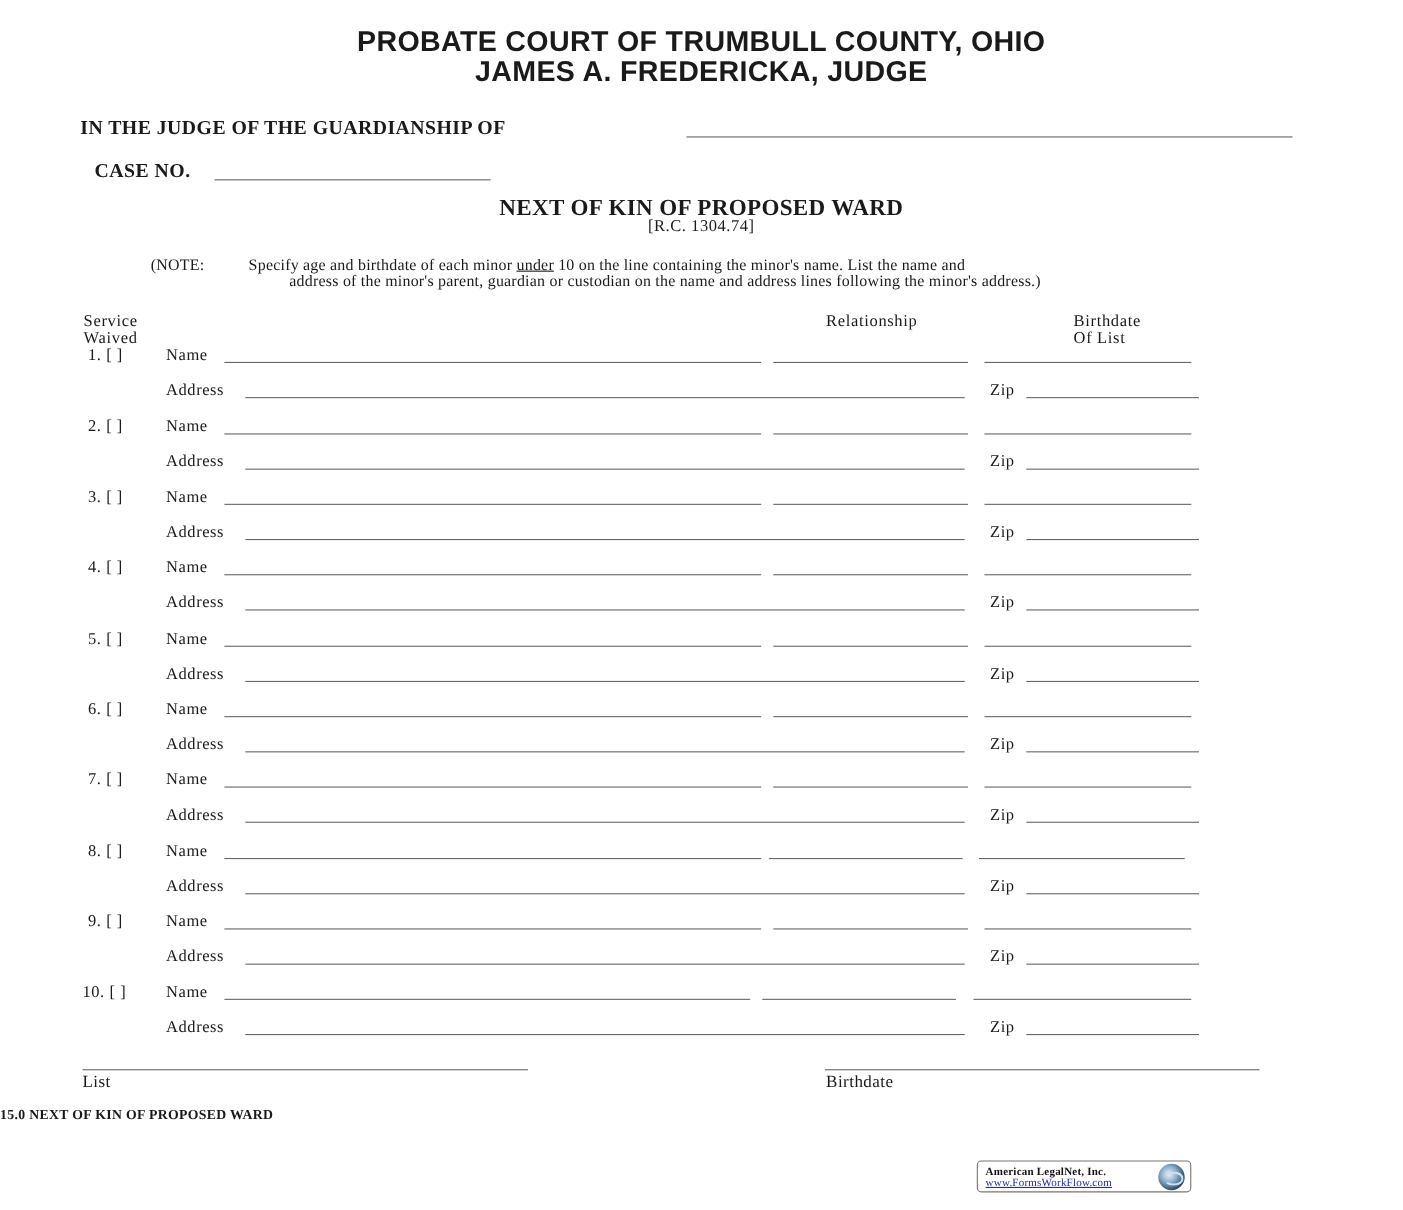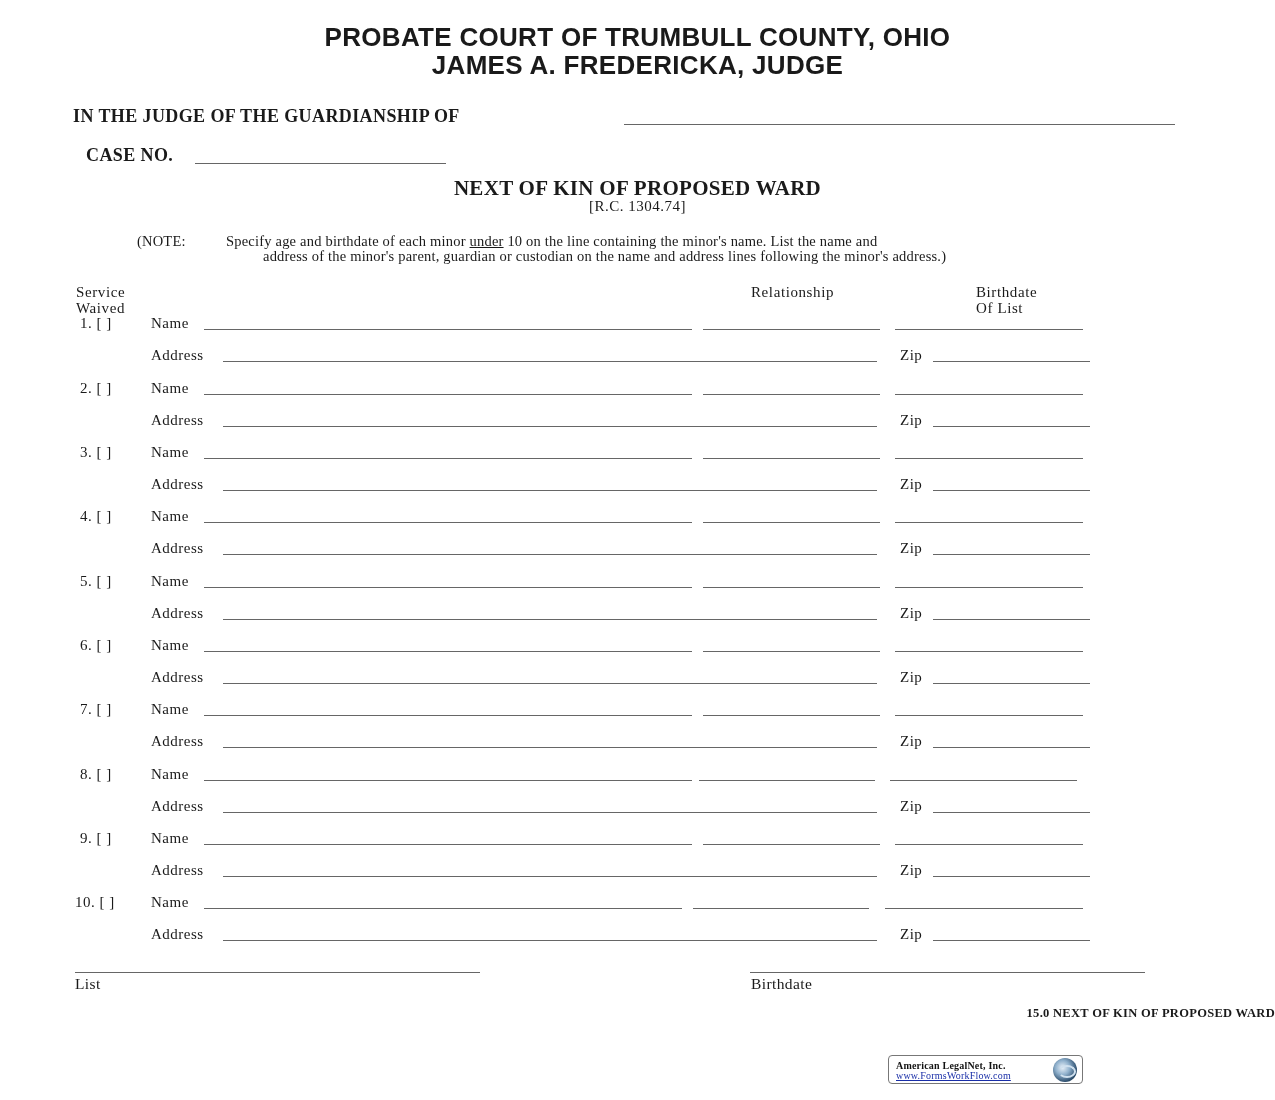--- a/index.html
+++ b/index.html
@@ -8,21 +8,21 @@
   .court-title { left: 0; width: 1275px; text-align: center; font-family: "Liberation Sans", sans-serif; font-weight: bold; font-size: 26px; letter-spacing: 0.3px; color: #1a1a1a; }
   .caption { font-weight: bold; font-size: 18px; letter-spacing: 0.4px; }
   .form-heading { left: 0; width: 1275px; text-align: center; font-weight: bold; font-size: 21px; letter-spacing: 0.3px; }
   .form-sub { left: 0; width: 1275px; text-align: center; font-size: 15px; letter-spacing: 0.5px; }
   .note { font-size: 14.5px; letter-spacing: 0.2px; }
   .note u { text-decoration: underline; }
   .col-head { font-size: 15px; letter-spacing: 0.6px; line-height: 16px; }
   .row-label { font-size: 15px; letter-spacing: 0.5px; }
   .fline { position: absolute; height: 0; border-bottom: 1.2px solid #666; }
   .sig-label { font-size: 15.5px; letter-spacing: 0.4px; }
-  .form-id { left: 0; width: 1275px; text-align: right; font-weight: bold; font-size: 12.5px; letter-spacing: 0.3px; }
+  .form-id { left: 0; width: 1275px; text-align: left; font-weight: bold; font-size: 12.5px; letter-spacing: 0.3px; }
   .logo-box { position: absolute; left: 888px; top: 1055px; width: 195px; height: 29px; border: 1px solid #777; border-radius: 4px; background: #fff; box-sizing: border-box; }
   .logo-co { position: absolute; left: 7px; top: 4px; font-size: 10px; font-weight: bold; letter-spacing: 0.2px; color: #111; }
   .logo-url { position: absolute; left: 7px; top: 14px; font-size: 10px; color: #1a2fa8; text-decoration: underline; letter-spacing: 0.2px; }
   .logo-globe { position: absolute; right: 5px; top: 2px; width: 24px; height: 24px; border-radius: 50%; background: radial-gradient(circle at 40% 40%, #e8f0f8 0%, #8fb0cc 35%, #2e4f6e 70%, #0d2236 100%); }
   .logo-globe::after { content: ""; position: absolute; left: 5px; top: 7px; width: 14px; height: 9px; border-radius: 50%; border: 2px solid #cfe0ee; border-left-color: transparent; }
 </style>
 </head>
 <body>
 
 <div class="abs court-title" style="top:22px;">PROBATE COURT OF TRUMBULL COUNTY, OHIO</div>

